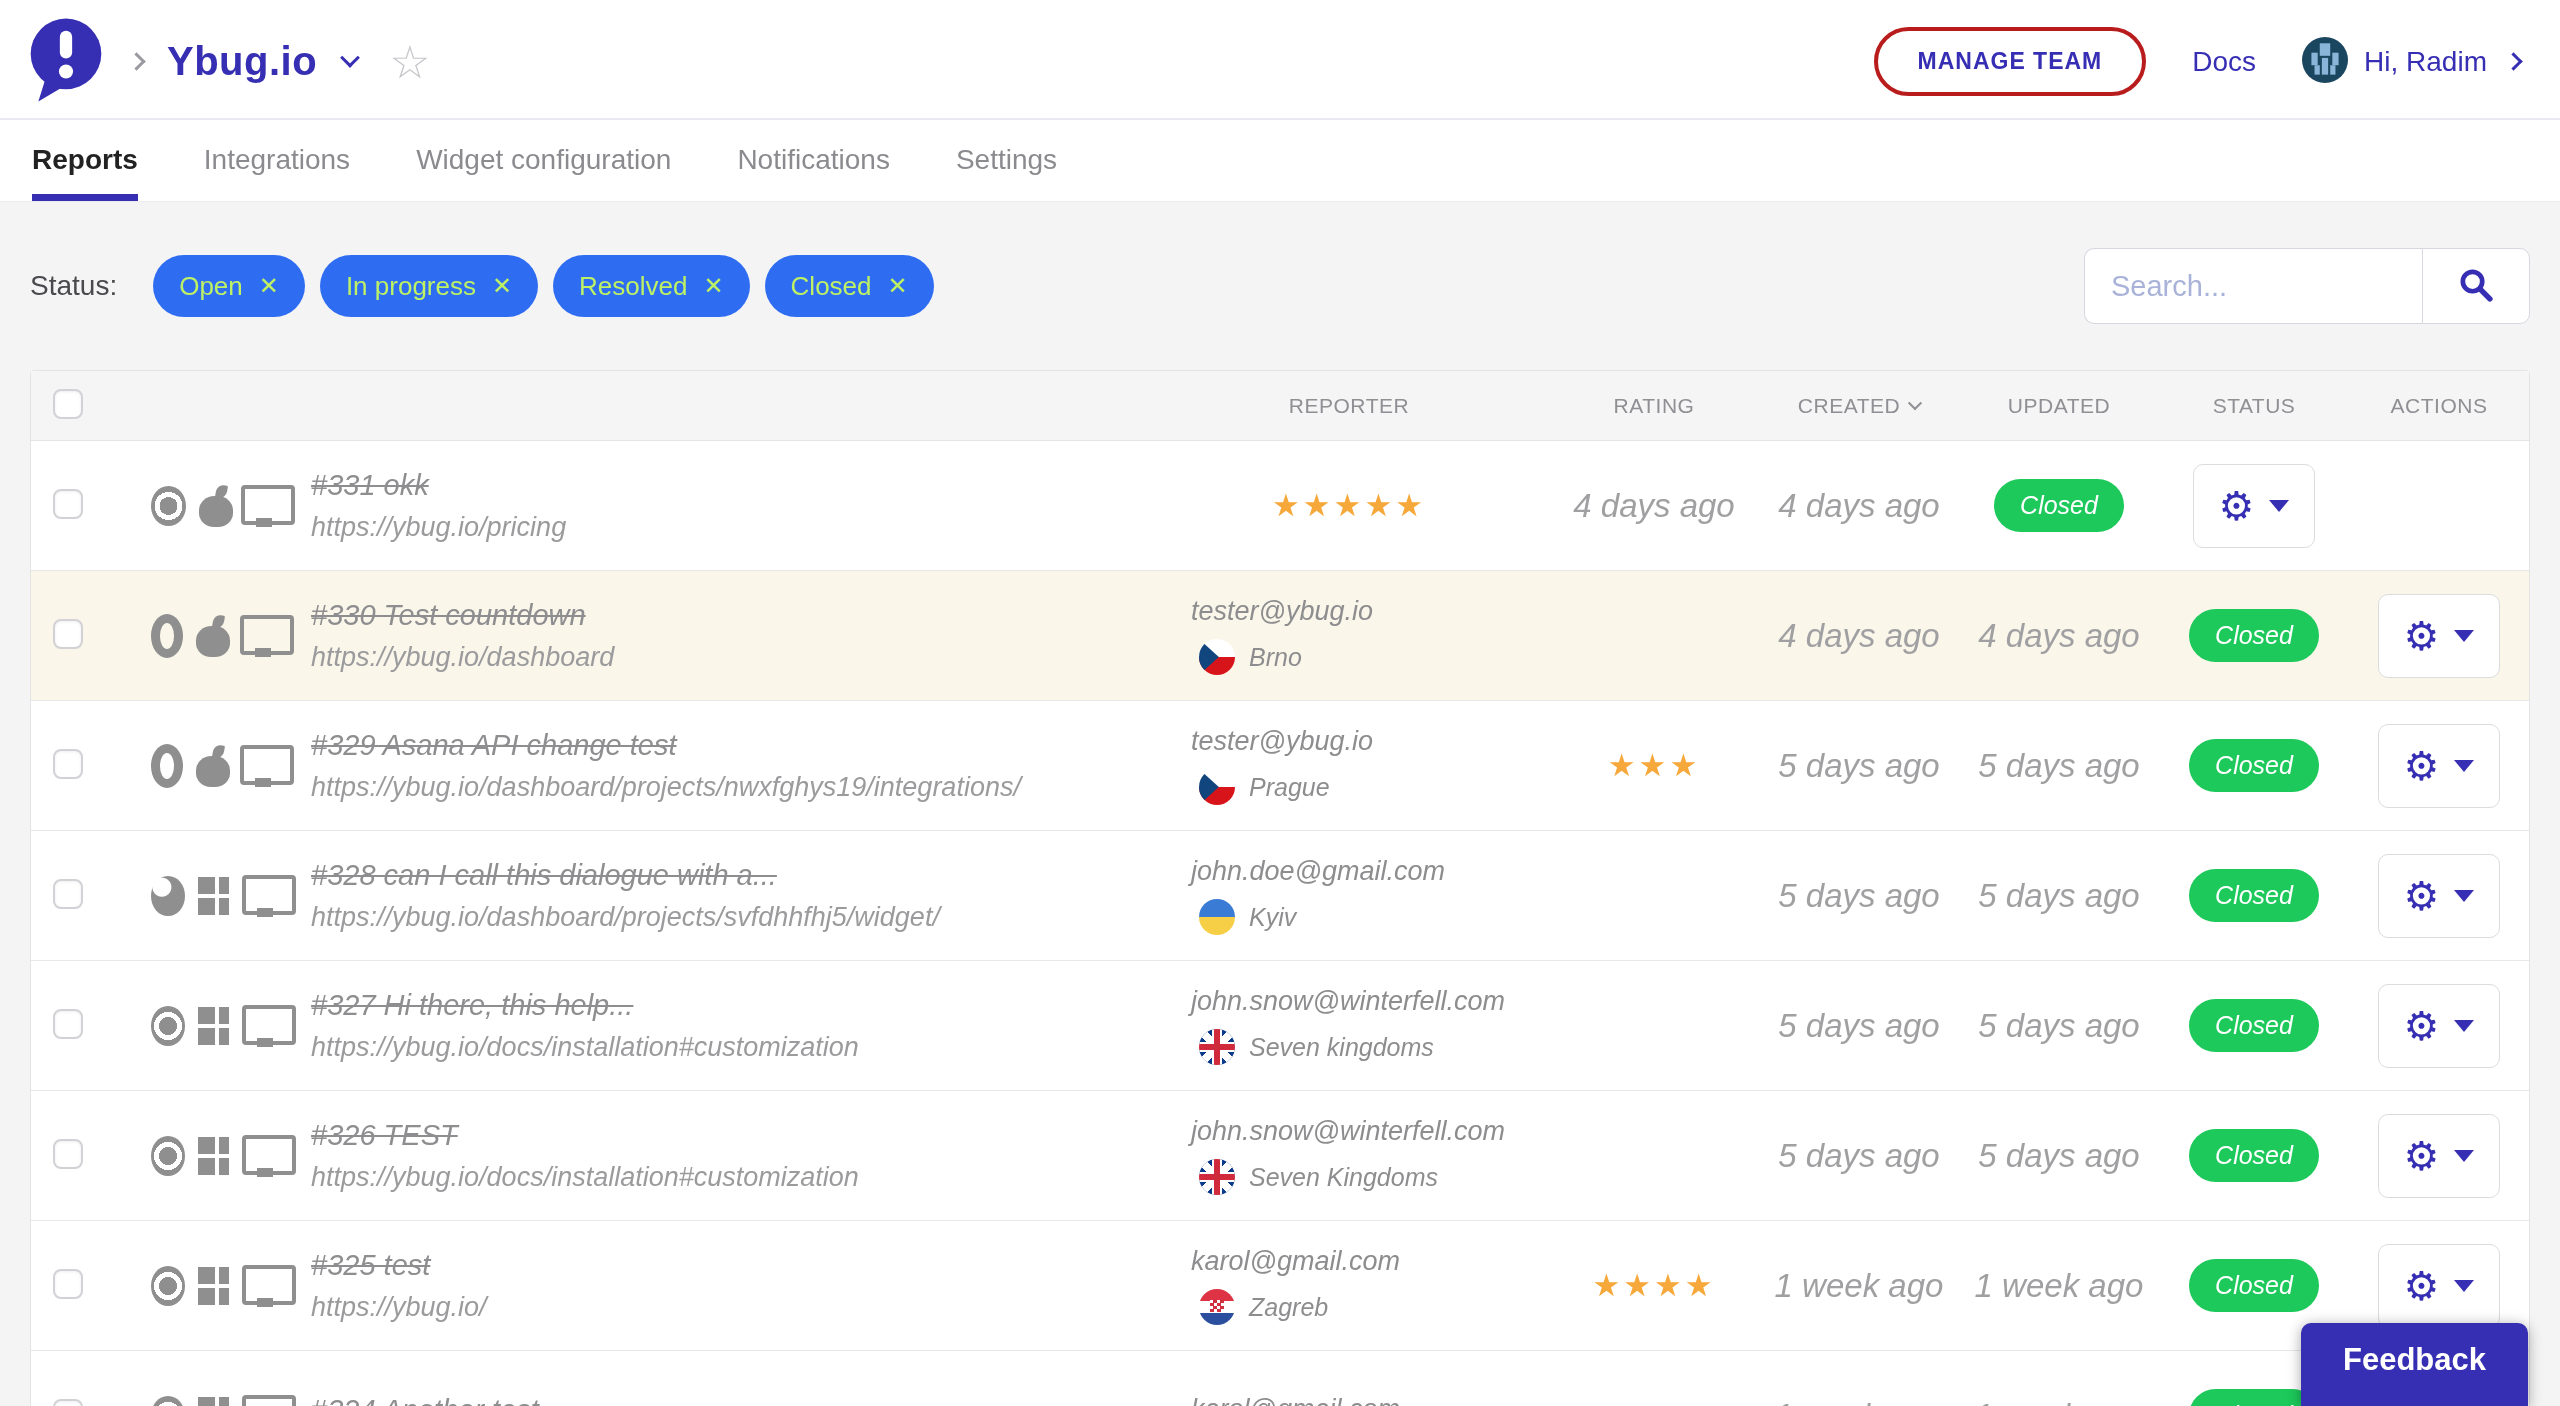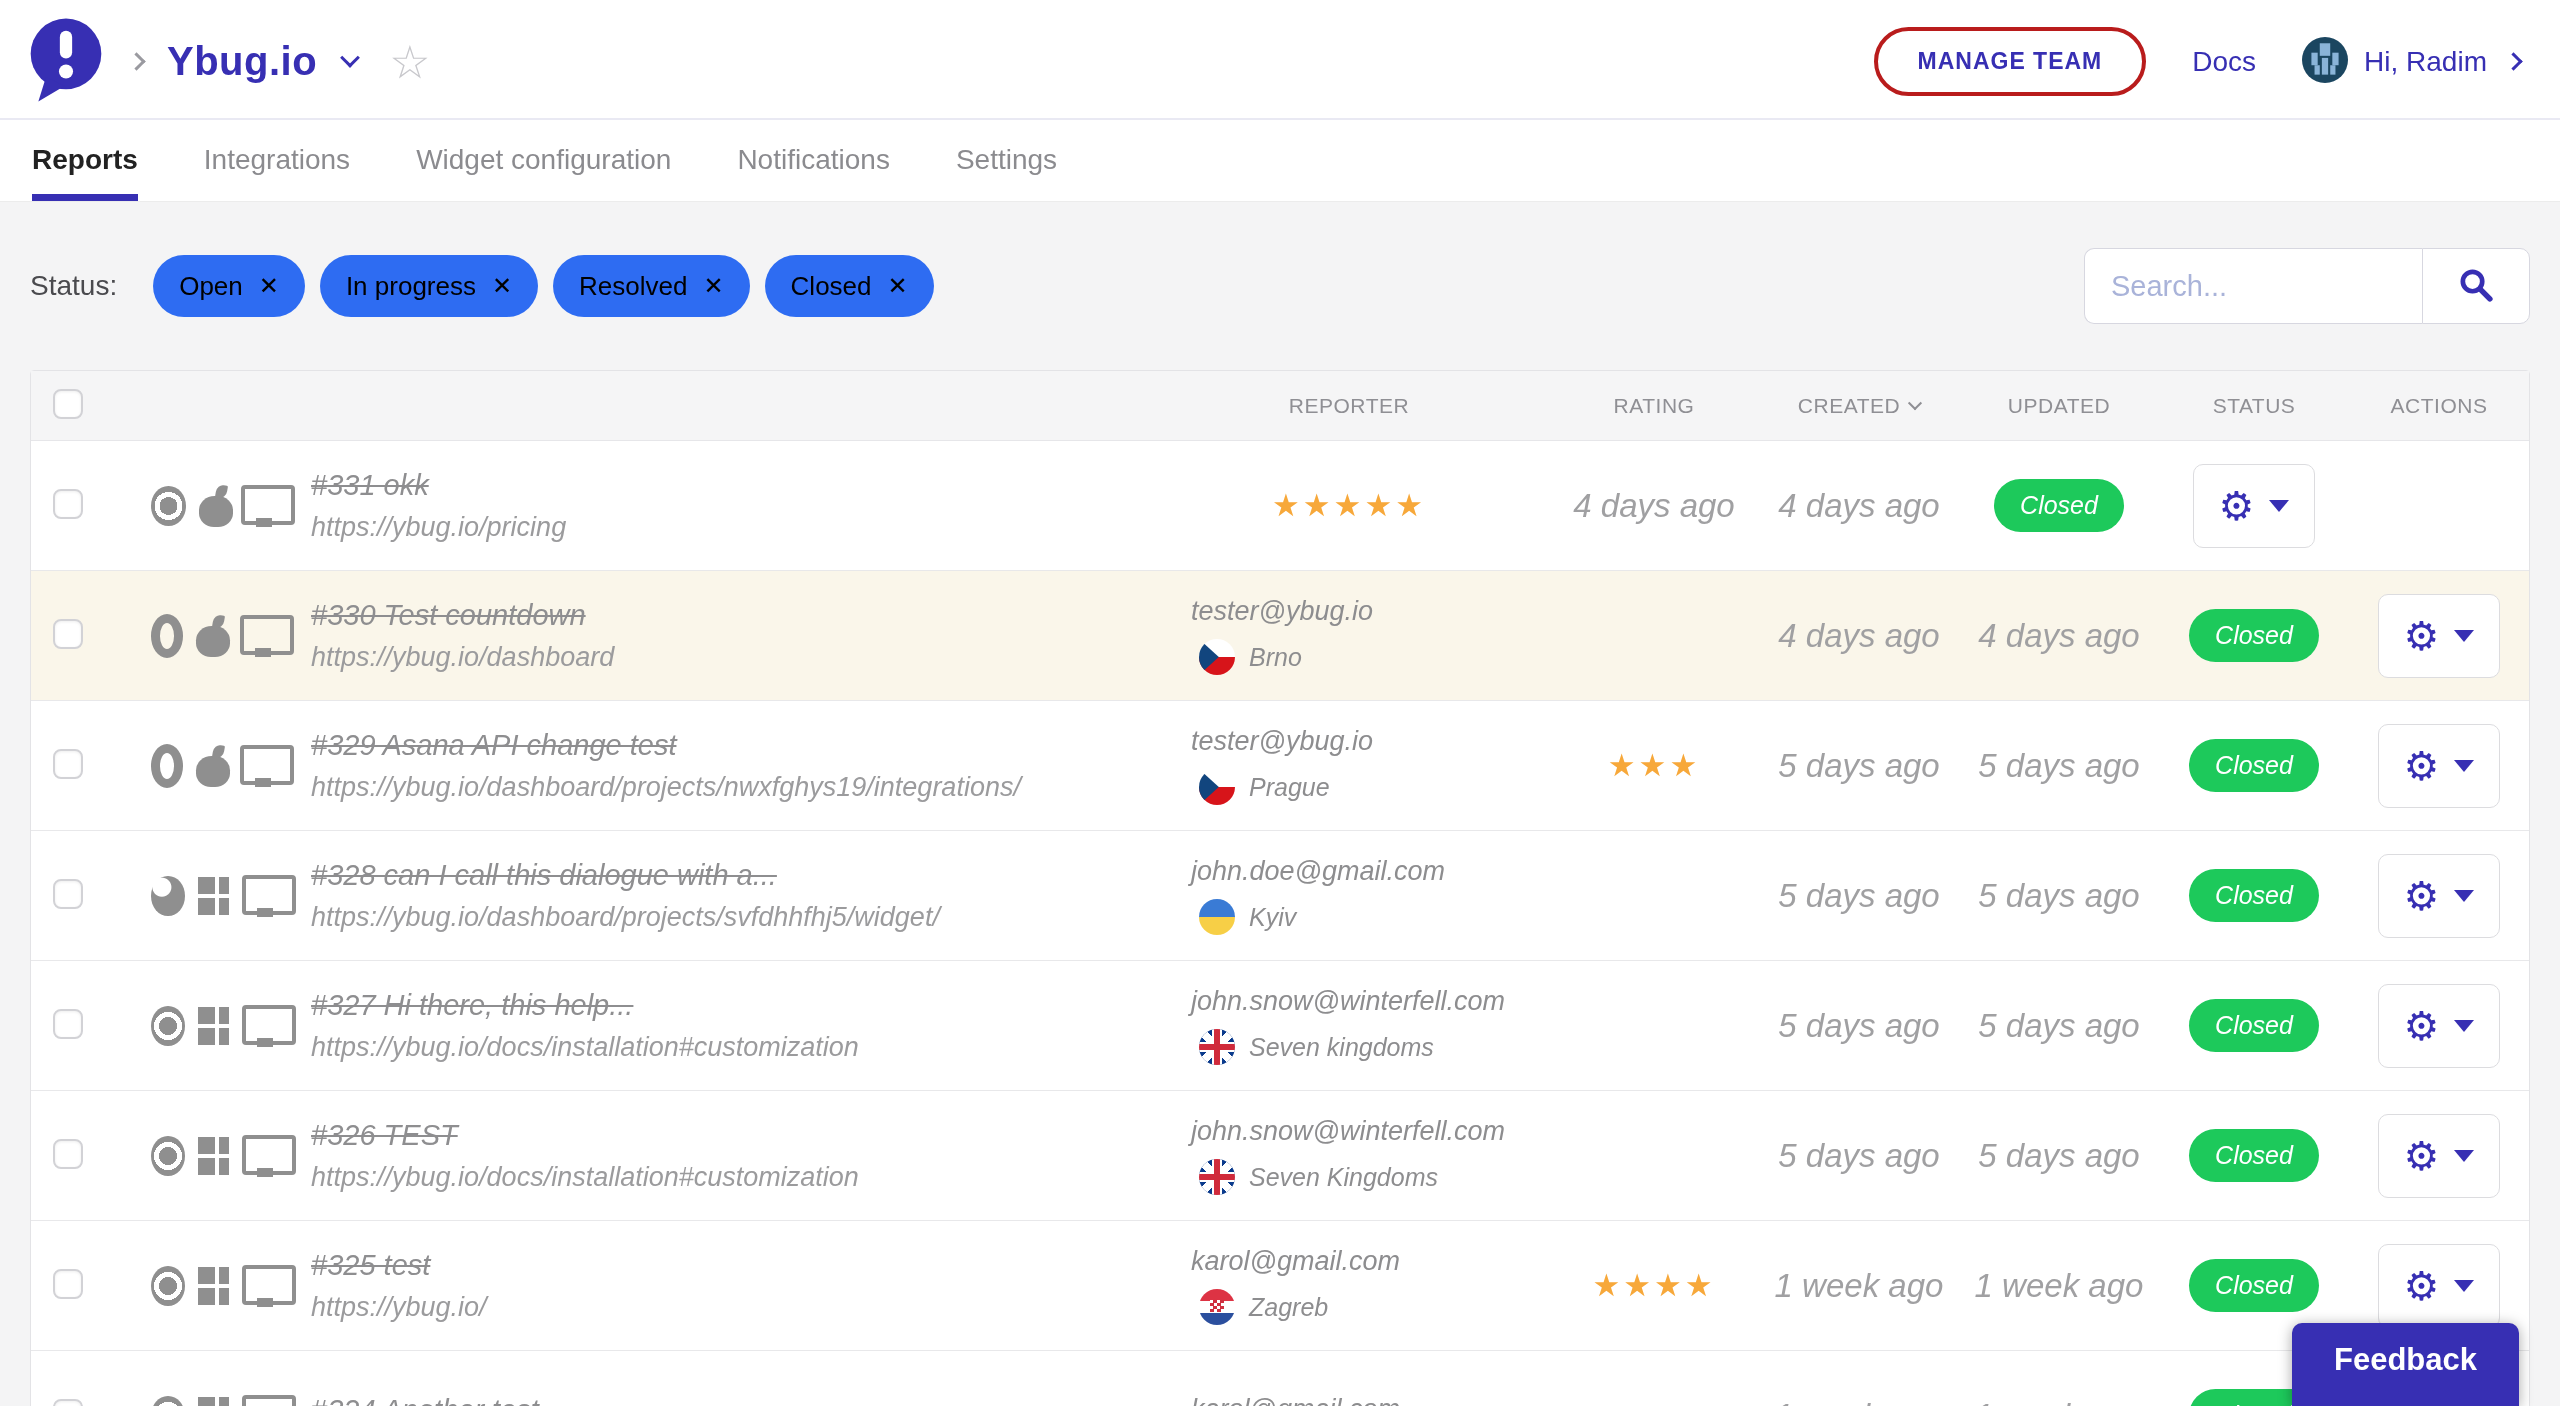--- a/index.html
+++ b/index.html
@@ -32,21 +32,21 @@
           border-bottom:1px solid #ececec; }
   .tab { display:flex; align-items:center; font-size:28px; color:#8b8b8f; cursor:pointer;
          border-bottom:7px solid transparent; padding-top:6px; }
   .tab.active { color:#222; font-weight:700; border-bottom-color:#372fb3; }
 
   
   .content { padding:0 30px; }
   .filter-row { margin-top:46px; display:flex; align-items:center; }
   .status-label { font-size:28px; color:#4a4a4e; margin-right:36px; }
   .chips { display:flex; gap:15px; }
-  .chip { background:#2e6cf2; color:#000000; border-radius:999px; height:62px; display:flex; align-items:center;
+  .chip { background:#2e6cf2; color:#bef264; border-radius:999px; height:62px; display:flex; align-items:center;
           padding:0 26px; font-size:26px; gap:16px; cursor:pointer; }
   .chip-x { font-weight:700; font-size:24px; line-height:1; }
   .search-group { margin-left:auto; display:flex; height:76px; }
   .search-input { width:338px; border:1px solid #d7d7e0; border-right:none; border-radius:10px 0 0 10px;
                   font-size:29px; padding:0 26px; color:#444; outline:none; background:#fff;
                   font-family:"Liberation Sans",sans-serif; }
   .search-input::placeholder { color:#a9b3d9; }
   .search-btn { width:108px; border:1px solid #d7d7e0; border-radius:0 10px 10px 0; background:#fff;
                 display:flex; align-items:center; justify-content:center; cursor:pointer; }
 
@@ -124,21 +124,21 @@
      linear-gradient(45deg,transparent 43%,#fff 43% 57%,transparent 57%),
      linear-gradient(-45deg,transparent 43%,#fff 43% 57%,transparent 57%); }
   .flag-gb::after { background:
      linear-gradient(90deg,transparent 41%,#d02b3c 41% 59%,transparent 59%),
      linear-gradient(0deg,transparent 41%,#d02b3c 41% 59%,transparent 59%); }
   .flag-hr { background:linear-gradient(180deg,#dd3344 0 34%,#fff 34% 66%,#2b4f9e 66%); }
   .flag-hr::after { inset:auto; left:11px; top:11px; width:14px; height:12px;
      background:repeating-conic-gradient(#d03040 0 25%,#fff 0 50%); background-size:7px 6px; }
 
   
-  .feedback-btn { position:fixed; right:41px; bottom:0; background:#372fb3; color:#fff; font-weight:700;
+  .feedback-btn { position:fixed; right:32px; bottom:0; background:#372fb3; color:#fff; font-weight:700;
      font-size:31px; padding:19px 42px 28px; border:none; border-radius:10px 10px 0 0; cursor:pointer;
      box-shadow:0 2px 14px rgba(0,0,0,.35); z-index:50; font-family:"Liberation Sans",sans-serif; }
 </style>
 </head>
 <body>
 
 <header class="topbar">
   <div class="topbar-left">
     <span class="logo">
       <svg width="80" height="86" viewBox="0 0 52 56">

